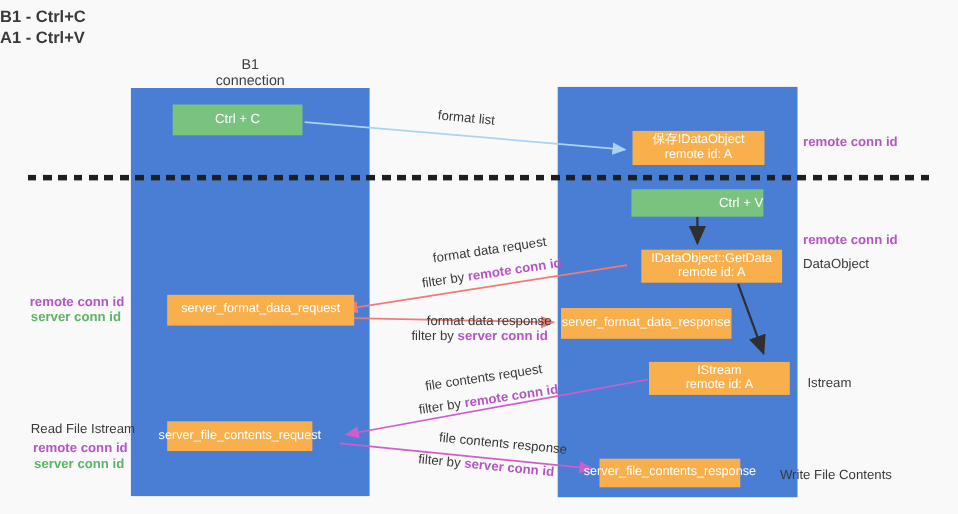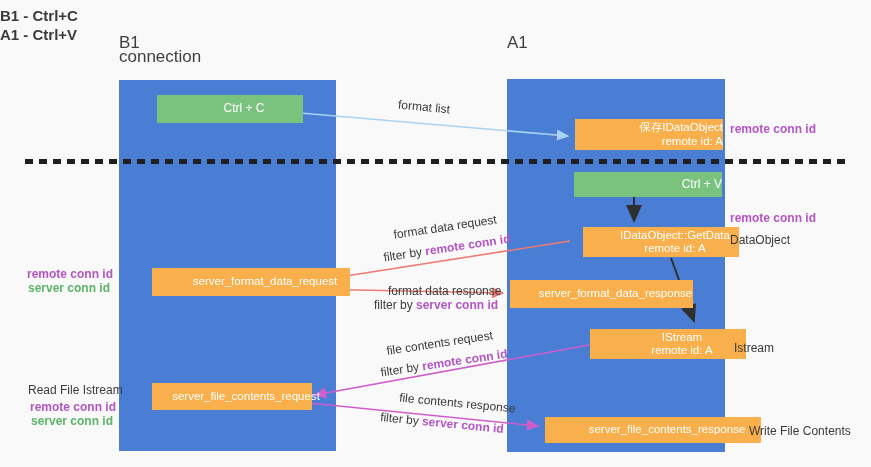--- a/index.html
+++ b/index.html
@@ -10,22 +10,22 @@
     font-family:"Liberation Sans",sans-serif;
     overflow:hidden;
   }
   .title{
     position:absolute;left:0;top:6px;width:100%;
     font-size:15px;line-height:19px;
     color:var(--c-text-dark,#3a3a3a);
     font-weight:bold;
   }
   .lifeline-header{
-    position:absolute;top:36px;text-align:left;
-    font-size:17px;line-height:14px;color:#3f3f3f;
+    position:absolute;top:52px;text-align:center;
+    font-size:13px;line-height:14px;color:#3f3f3f;
   }
   .lifeline-header.left{left:119px;width:217px;}
   .lifeline-header.right{left:507px;width:218px;}
   .column{
     position:absolute;background:var(--c-column-blue,#4a7dd4);
     z-index:1;
   }
   .column.left{left:119px;top:80px;width:217px;height:371px;}
   .column.right{left:507px;top:79px;width:218px;height:373px;}
   .separator{
@@ -34,32 +34,31 @@
       var(--c-separator-black,#1f1f1f) 0px,
       var(--c-separator-black,#1f1f1f) 8px,
       transparent 8px,transparent 14px);
   }
   svg.arrows{position:absolute;left:0;top:0;z-index:3;pointer-events:none;}
   .node{
     position:absolute;z-index:4;
     display:flex;flex-direction:column;align-items:center;justify-content:center;
     color:#fff;font-size:11.5px;line-height:13.5px;text-align:center;
     background:var(--c-box-orange,#f9b04c);
-    padding-left:28px;
   }
   .node.green{background:var(--c-box-green,#7ac37e);font-size:12px;}
   .n-ctrl-c{left:157px;top:95px;width:118px;height:28px;}
-  .n-save-obj{left:575px;top:119px;width:120px;height:31px;align-items:flex-end;}
+  .n-save-obj{left:575px;top:119px;width:120px;height:31px;}
   .n-ctrl-v{left:574px;top:172px;width:120px;height:25px;align-items:flex-end;}
   .n-getdata{left:583px;top:227px;width:128px;height:30px;}
   .n-format-req{left:152px;top:268px;width:170px;height:28px;}
   .n-format-res{left:510px;top:280px;width:155px;height:28px;}
   .n-istream{left:590px;top:329px;width:128px;height:30px;}
   .n-file-req{left:152px;top:383px;width:132px;height:27px;}
-  .n-file-res{left:545px;top:417px;width:188px;height:26px;}
+  .n-file-res{left:545px;top:417px;width:128px;height:26px;}
   .lbl{
     position:absolute;z-index:5;font-size:12px;
     color:var(--c-text-dark,#3a3a3a);white-space:nowrap;
   }
   .purple{color:var(--c-label-purple,#b356c4);font-weight:bold;}
   .green-lbl{color:var(--c-label-green,#5cb567);font-weight:bold;}
   .rot-up{transform:rotate(-8.5deg);}
   .rot-dn{transform:rotate(5.5deg);}
 </style>
 </head>
@@ -70,21 +69,20 @@
   <div class="title">
     <div>B1 - Ctrl+C</div>
     <div>A1 - Ctrl+V</div>
   </div>
 
   <div class="lifeline-header left">
     <div>B1</div>
     <div>connection</div>
   </div>
   <div class="lifeline-header right">
-    <div>A1</div>
   </div>
 
   <div class="column left"></div>
   <div class="column right"></div>
 
   <div class="separator"></div>
 
   <svg class="arrows" width="871" height="467">
     <defs>
       <marker id="m-blue" markerWidth="9" markerHeight="8" refX="7" refY="3.5" orient="auto">
@@ -165,21 +163,21 @@
   <div class="lbl rot-up" style="left:386px;top:336px;">file contents request</div>
   <div class="lbl rot-up" style="left:380px;top:356px;"><span>filter by </span><span class="purple">remote conn id</span></div>
 
   <div class="lbl rot-dn" style="left:399px;top:396px;">file contents response</div>
   <div class="lbl rot-dn" style="left:380px;top:416px;"><span>filter by </span><span class="purple">server conn id</span></div>
 
   <div class="lbl purple" style="left:730px;top:122px;">remote conn id</div>
   <div class="lbl purple" style="left:730px;top:211px;">remote conn id</div>
   <div class="lbl" style="left:730px;top:233px;">DataObject</div>
   <div class="lbl" style="left:734px;top:341px;">Istream</div>
-  <div class="lbl" style="left:709px;top:424px;margin-left:40px;">Write File Contents</div>
+  <div class="lbl" style="left:709px;top:424px;">Write File Contents</div>
 
   <div class="lbl purple" style="left:27px;top:267px;">remote conn id</div>
   <div class="lbl green-lbl" style="left:28px;top:281px;">server conn id</div>
   <div class="lbl" style="left:28px;top:383px;">Read File Istream</div>
   <div class="lbl purple" style="left:30px;top:400px;">remote conn id</div>
   <div class="lbl green-lbl" style="left:31px;top:414px;">server conn id</div>
 
 </div>
 
 </body></html>

